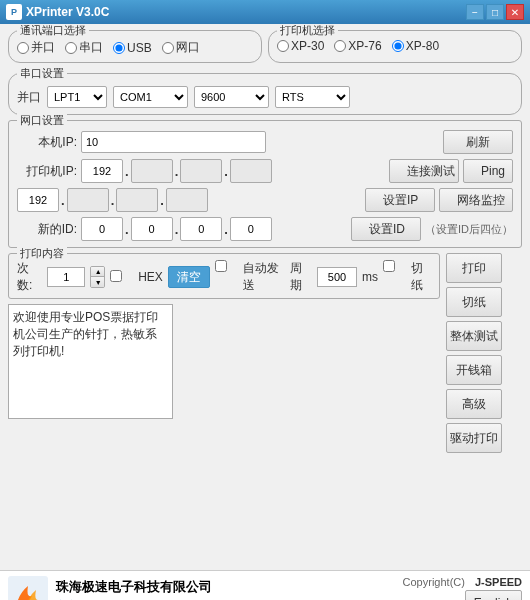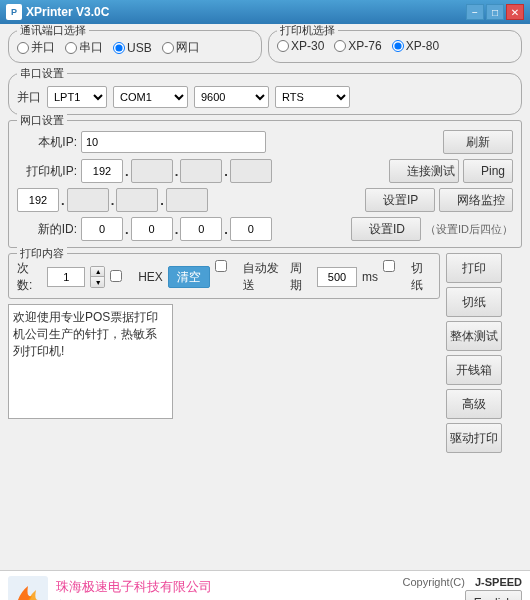--- a/index.html
+++ b/index.html
@@ -307,22 +307,22 @@
       width: 40px;
       height: 40px;
     }
     .company-info {
       display: flex;
       flex-direction: column;
       gap: 2px;
     }
     .company-name {
       font-size: 13px;
-      color: #ec4899;
-      font-weight: normal;
+      color: #000000;
+      font-weight: bold;
     }
     .company-website {
       font-size: 11px;
       color: #2060c0;
       text-decoration: underline;
       cursor: pointer;
     }
     .footer-right {
       margin-left: auto;
       display: flex;

